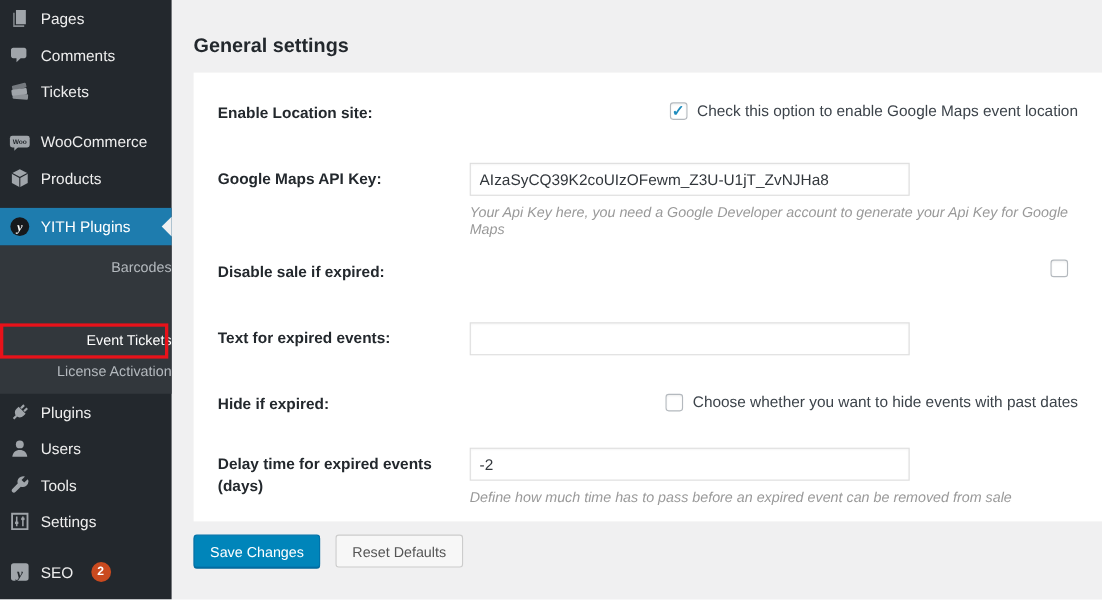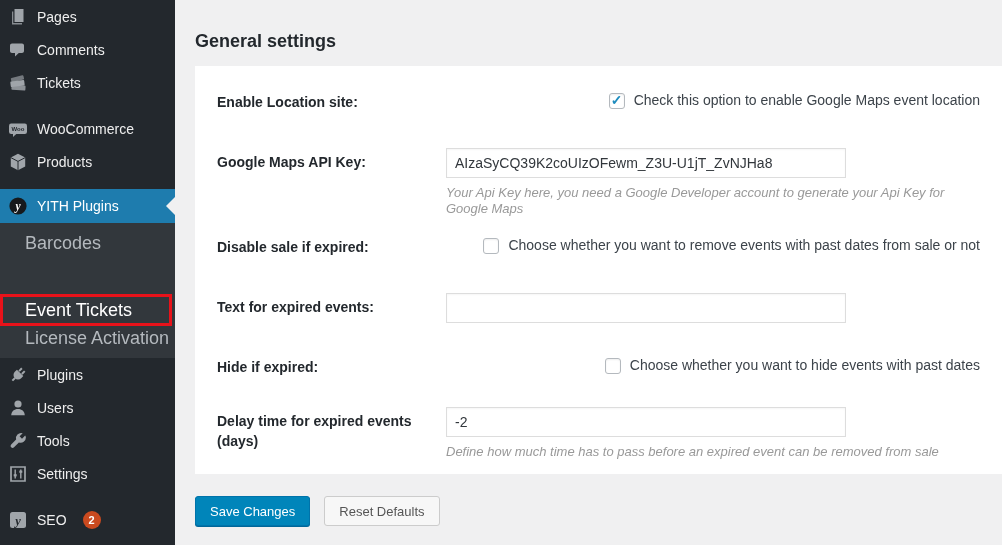--- a/index.html
+++ b/index.html
@@ -6,21 +6,21 @@
   html, body { margin: 0; padding: 0; }
   body {
     font-family: "Liberation Sans", sans-serif;
     width: 1002px; height: 545px; overflow: hidden;
     background: #f0f0f1;
   }
   .app { display: flex; width: 1002px; height: 545px; }
 
   
   .sidebar {
-    width: 175px; flex-shrink: 0; background: #23282d;
+    width: 156px; flex-shrink: 0; background: #23282d;
     color: #eee; position: relative; padding-top: 0;
   }
   .menu-item {
     display: flex; align-items: center; height: 33px;
     padding-left: 8px; gap: 9px; font-size: 14px; cursor: pointer;
     position: relative; color: #eee;
   }
   .menu-item .icon {
     width: 20px; height: 20px; display: flex; align-items: center;
     justify-content: center; color: #a0a5aa; flex-shrink: 0;
@@ -31,22 +31,22 @@
   .menu-item.active .arrow {
     position: absolute; right: 0; top: 50%; margin-top: -9px;
     width: 0; height: 0;
     border: 9px solid transparent; border-right-color: #f0f0f1; border-right-width: 9px;
   }
   .menu-sep { height: 13px; }
   .menu-sep.small { height: 11px; }
 
   .submenu { background: #32373c; padding: 6px 0 6px; }
   .submenu-item {
-    padding: 7px 0 7px 25px; font-size: 18px; color: #b4b9be;
-    cursor: pointer; position: relative; line-height: 14px;
+    padding: 7px 0 7px 25px; font-size: 13px; color: #b4b9be;
+    cursor: pointer; position: relative; line-height: 14px; text-align: right;
   }
   .submenu-item.current { color: #fff; font-weight: normal; margin-top: 39px; }
   .annotation-box {
     position: absolute; left: 0; right: 3px; top: -2px; bottom: -2px;
     border: 3px solid #e8121a; pointer-events: none;
   }
   .badge {
     margin-left: 7px; min-width: 18px; height: 18px; border-radius: 50%;
     background: #ca4a1f; color: #fff; font-size: 11px; font-weight: bold;
     display: inline-flex; align-items: center; justify-content: center;
@@ -87,21 +87,21 @@
     width: 400px; height: 30px; border: 1px solid #ddd; background: #fff;
     padding: 0 8px; font-size: 14px; color: #32373c;
     font-family: "Liberation Sans", sans-serif; outline: none;
     box-shadow: inset 0 1px 2px rgba(0,0,0,.04);
   }
   .help-text {
     font-style: italic; color: #999; font-size: 13px; margin-top: 7px;
     line-height: 16px;
   }
 
-  .button-row { display: flex; gap: 14px; margin-top: 22px; }
+  .button-row { display: flex; gap: 14px; margin-top: 12px; }
   .btn {
     height: 30px; padding: 0 14px; font-size: 13px; border-radius: 3px;
     cursor: pointer; font-family: "Liberation Sans", sans-serif;
   }
   .btn-primary {
     background: #0085ba; border: 1px solid #0073aa; color: #fff;
     box-shadow: 0 1px 0 #006799;
   }
   .btn-secondary { background: #f7f7f7; border: 1px solid #ccc; color: #555; }
 </style>
@@ -271,21 +271,20 @@
           <input class="text-input" type="text" value="AIzaSyCQ39K2coUIzOFewm_Z3U-U1jT_ZvNJHa8" style="">
           <div class="help-text">Your Api Key here, you need a Google Developer account to generate your Api Key for Google Maps</div>
         </div>
       </div>
 
       <div class="row mb36">
         <div class="row-label">Disable sale if expired:</div>
         <div class="row-field">
           <div class="check-line">
             <span class="checkbox"></span>
-            <span class="check-text">Choose whether you want to remove events with past dates from sale or not</span>
           </div>
         </div>
       </div>
 
       <div class="row">
         <div class="row-label">Text for expired events:</div>
         <div class="row-field">
           <input class="text-input" type="text" value="" style="">
         </div>
       </div>

